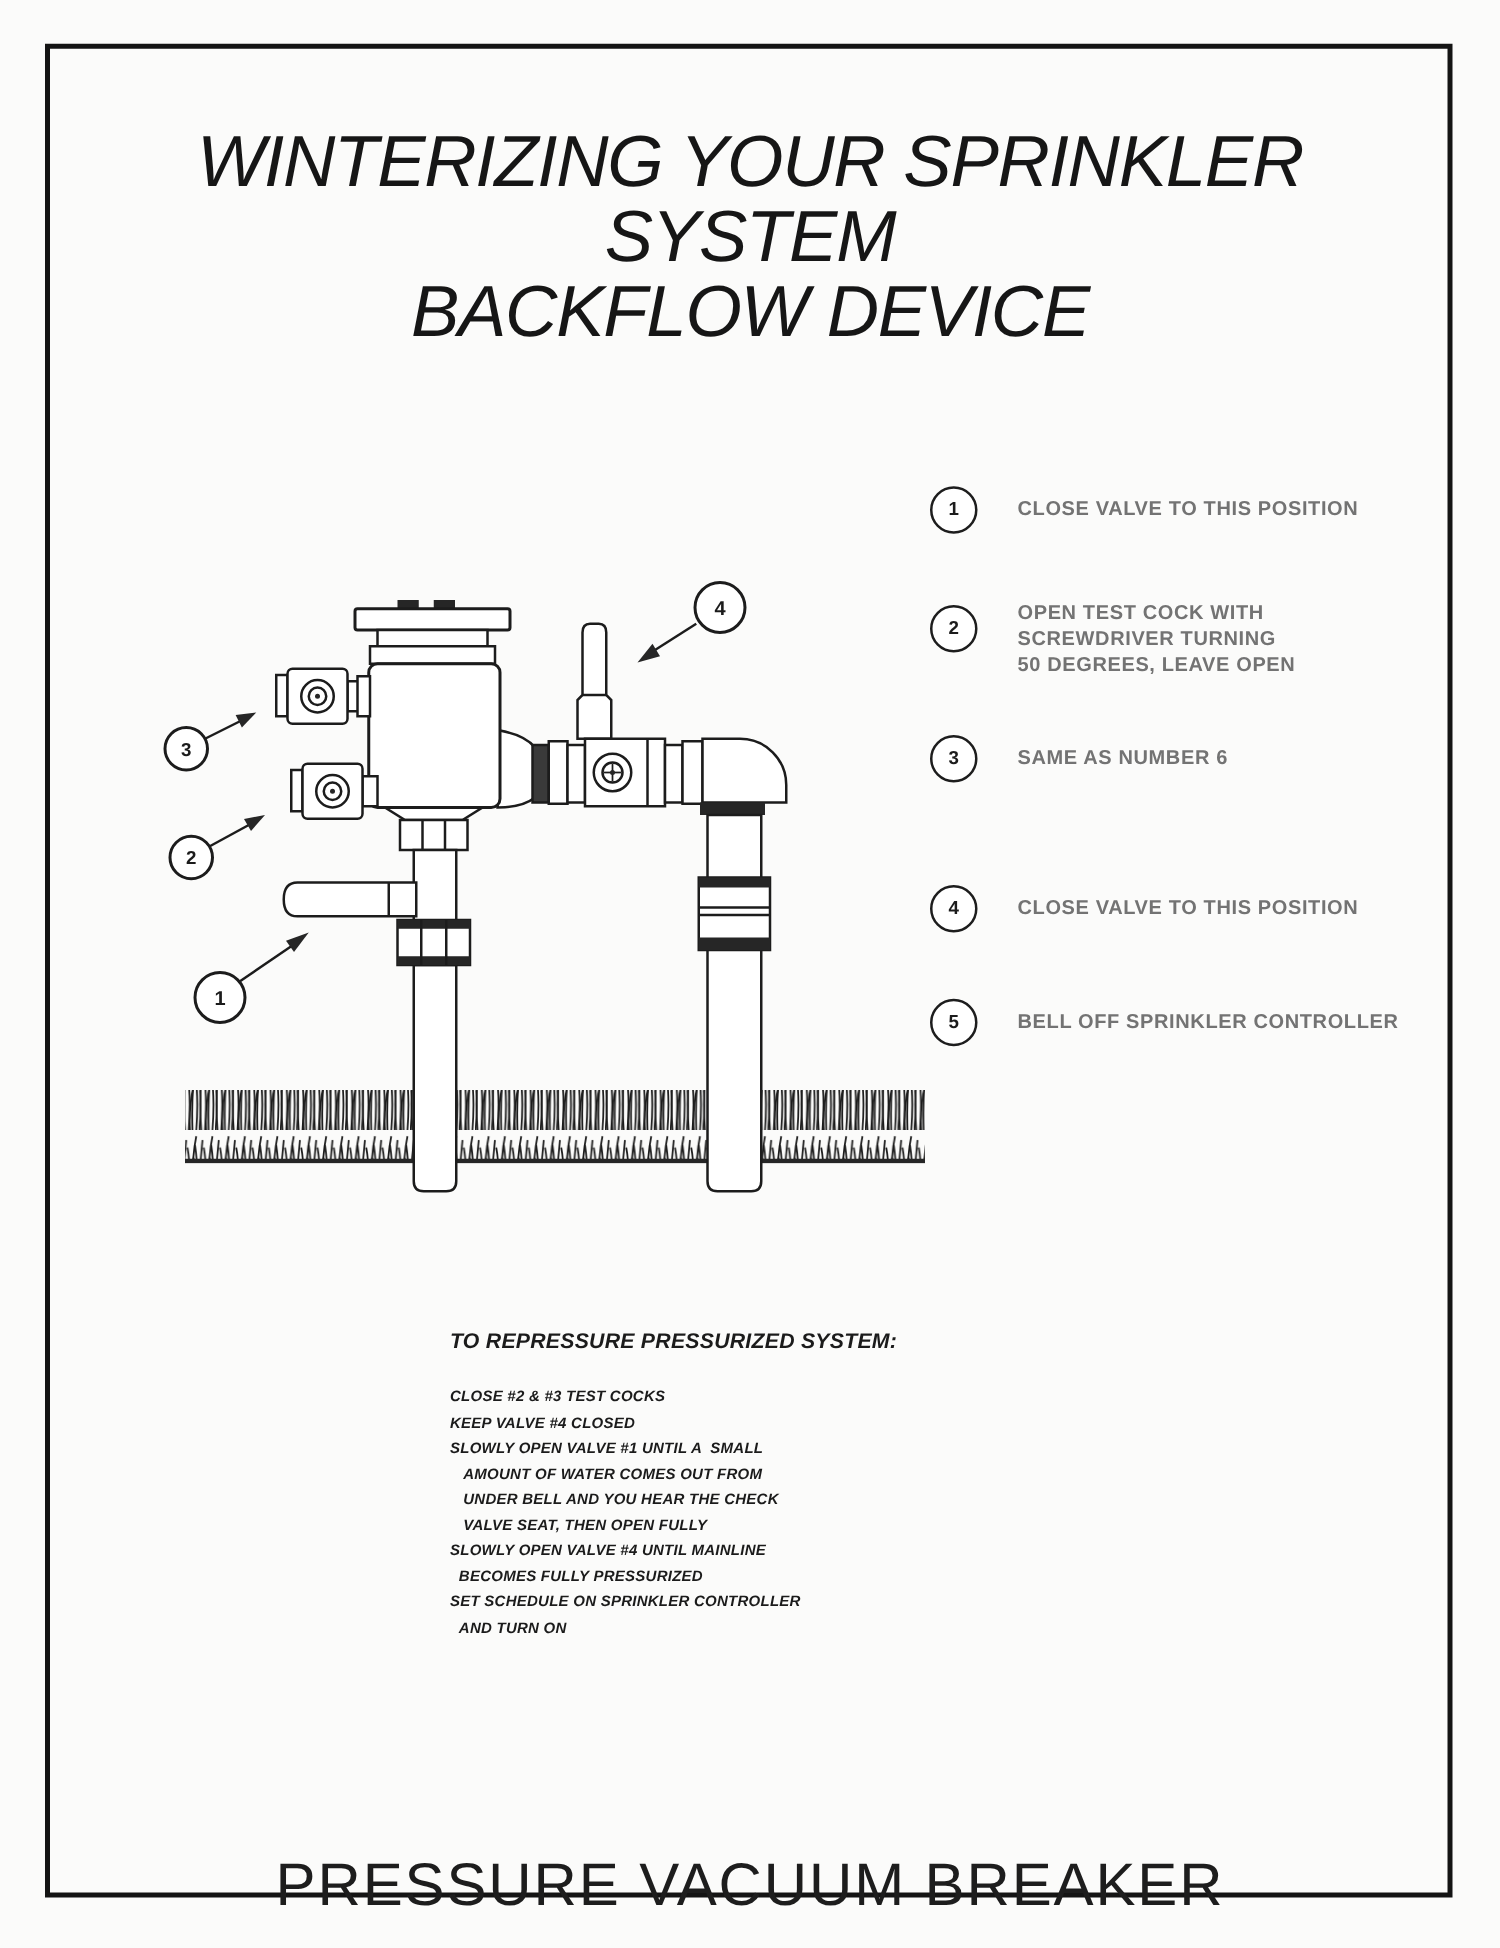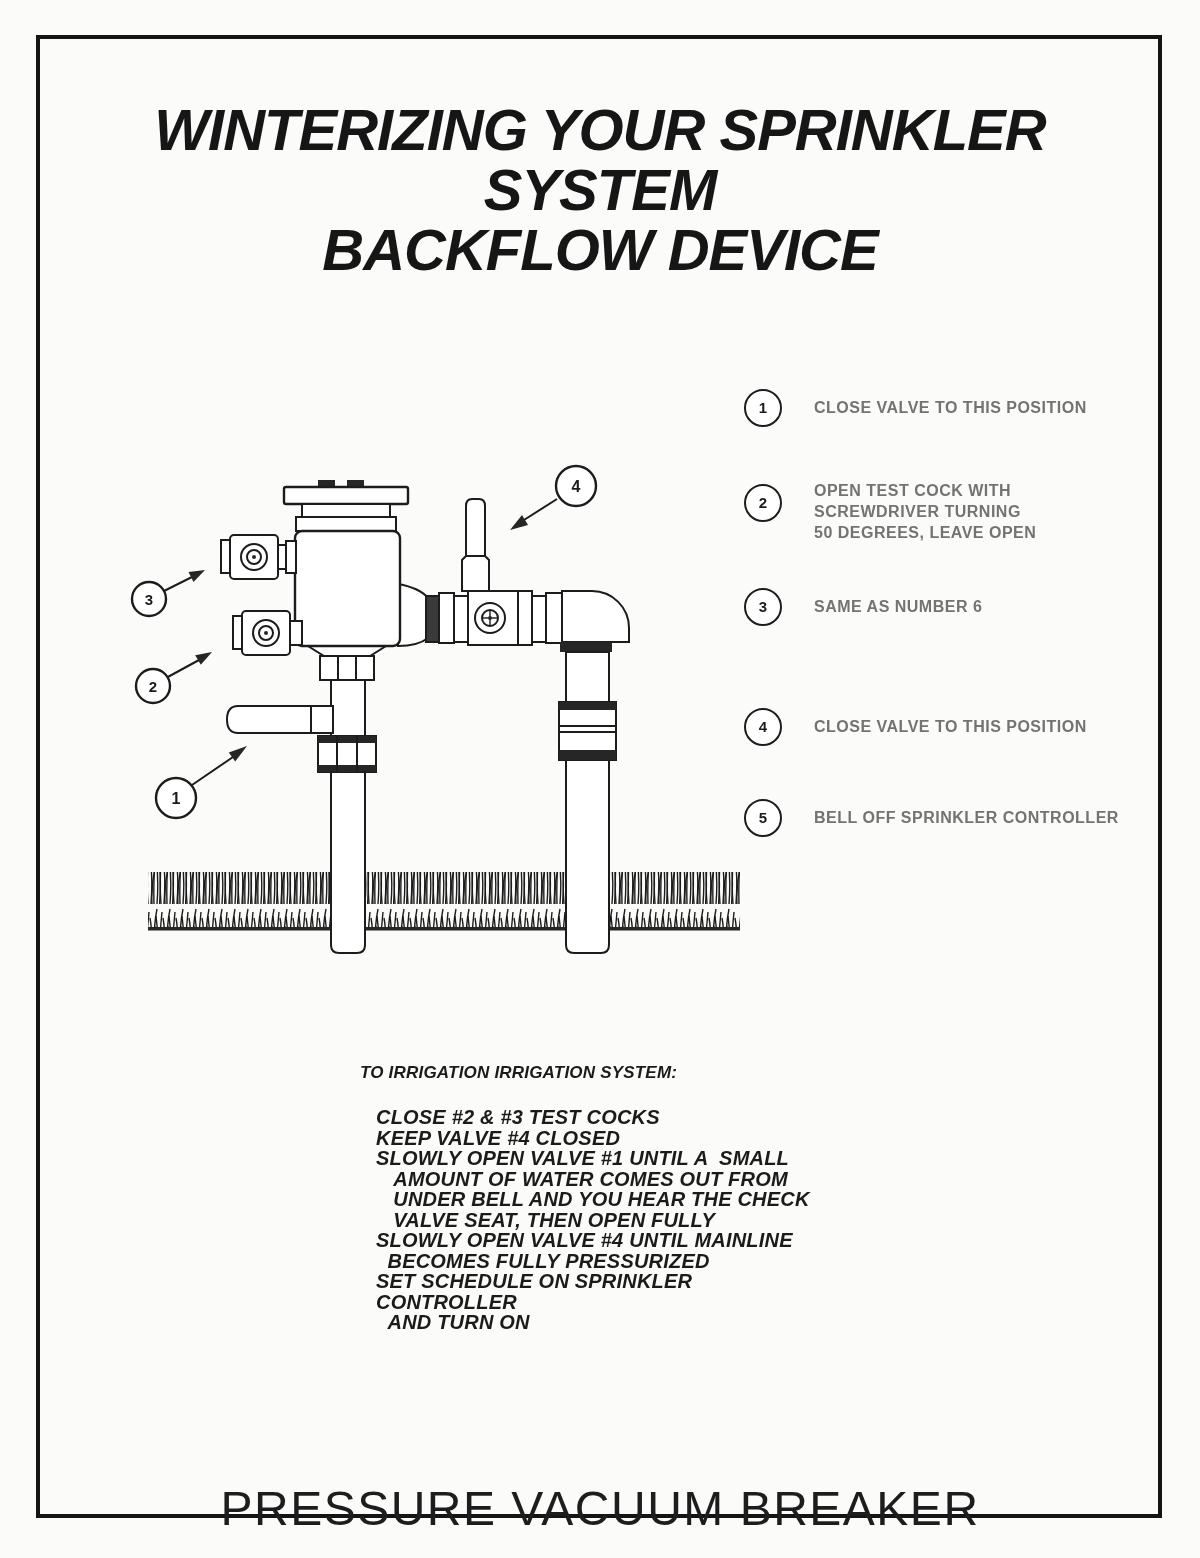--- a/index.html
+++ b/index.html
@@ -11,21 +11,21 @@
     position:relative;
     overflow:hidden;
   }
   .page{position:absolute;inset:0;filter:blur(0.3px);}
   .page-border{
     position:absolute;left:36px;top:35px;width:1126px;height:1483px;
     border:4px solid #141414;box-sizing:border-box;background:transparent;
   }
   .title{
     position:absolute;left:60px;top:100px;width:1080px;
-    font-size:58px;line-height:60px;font-weight:700;font-style:italic;
+    font-size:58px;line-height:60px;font-weight:400;font-style:italic;
     letter-spacing:-1px;text-align:center;white-space:pre-line;margin:0;
     color:#161616;
   }
   .diagram{position:absolute;left:120px;top:440px;width:660px;height:540px;}
 
   .legend{position:absolute;left:0;top:0;width:1200px;height:0;}
   .legend-item{position:absolute;left:744px;width:420px;}
   .badge{
     position:absolute;left:0;top:0;width:38px;height:38px;border-radius:50%;
     border:2.5px solid #1d1d1d;box-sizing:border-box;background:#fff;
@@ -36,22 +36,22 @@
     font-size:16px;font-weight:700;letter-spacing:.5px;line-height:21px;
     white-space:pre-line;color:#737373;
   }
   .legend-item.tall .legend-text{top:-4px;}
 
   .instructions{position:absolute;left:360px;top:1063px;width:460px;color:#1b1b1b;}
   .instructions-heading{
     font-size:17px;font-weight:700;font-style:italic;letter-spacing:.2px;
   }
   .instructions-body{
-    margin-top:24px;font-size:20px;font-weight:700;font-style:italic;
-    letter-spacing:.2px;line-height:20.5px;white-space:pre-wrap;margin-left:16px;
+    margin-top:24px;font-size:12px;font-weight:700;font-style:italic;
+    letter-spacing:.2px;line-height:20.5px;white-space:pre-wrap;
   }
   .footer-title{
     position:absolute;left:0;top:1458px;width:1200px;text-align:center;
     font-size:48px;font-weight:400;letter-spacing:1.5px;color:#1d1d1d;margin-top:23px;
   }
 
   
   .ln{fill:#ffffff;stroke:#1c1c1c;stroke-width:2;}
   .ln3{fill:#ffffff;stroke:#1c1c1c;stroke-width:2.4;}
   .dk{fill:#262626;stroke:none;}
@@ -224,21 +224,21 @@
     </div>
 
     <div class="legend-item" style="top:799px;">
       <div class="badge">5</div>
       <div class="legend-text">BELL OFF SPRINKLER CONTROLLER</div>
     </div>
 
   </div>
 
   <div class="instructions">
-    <div class="instructions-heading">TO IRRIGATION IRRIGATION SYSTEM:</div>
+    <div class="instructions-heading">TO REPRESSURE PRESSURIZED SYSTEM:</div>
     <div class="instructions-body">CLOSE #2 &amp; #3 TEST COCKS
 KEEP VALVE #4 CLOSED
 SLOWLY OPEN VALVE #1 UNTIL A  SMALL
    AMOUNT OF WATER COMES OUT FROM
    UNDER BELL AND YOU HEAR THE CHECK
    VALVE SEAT, THEN OPEN FULLY
 SLOWLY OPEN VALVE #4 UNTIL MAINLINE
   BECOMES FULLY PRESSURIZED
 SET SCHEDULE ON SPRINKLER CONTROLLER
   AND TURN ON</div>

